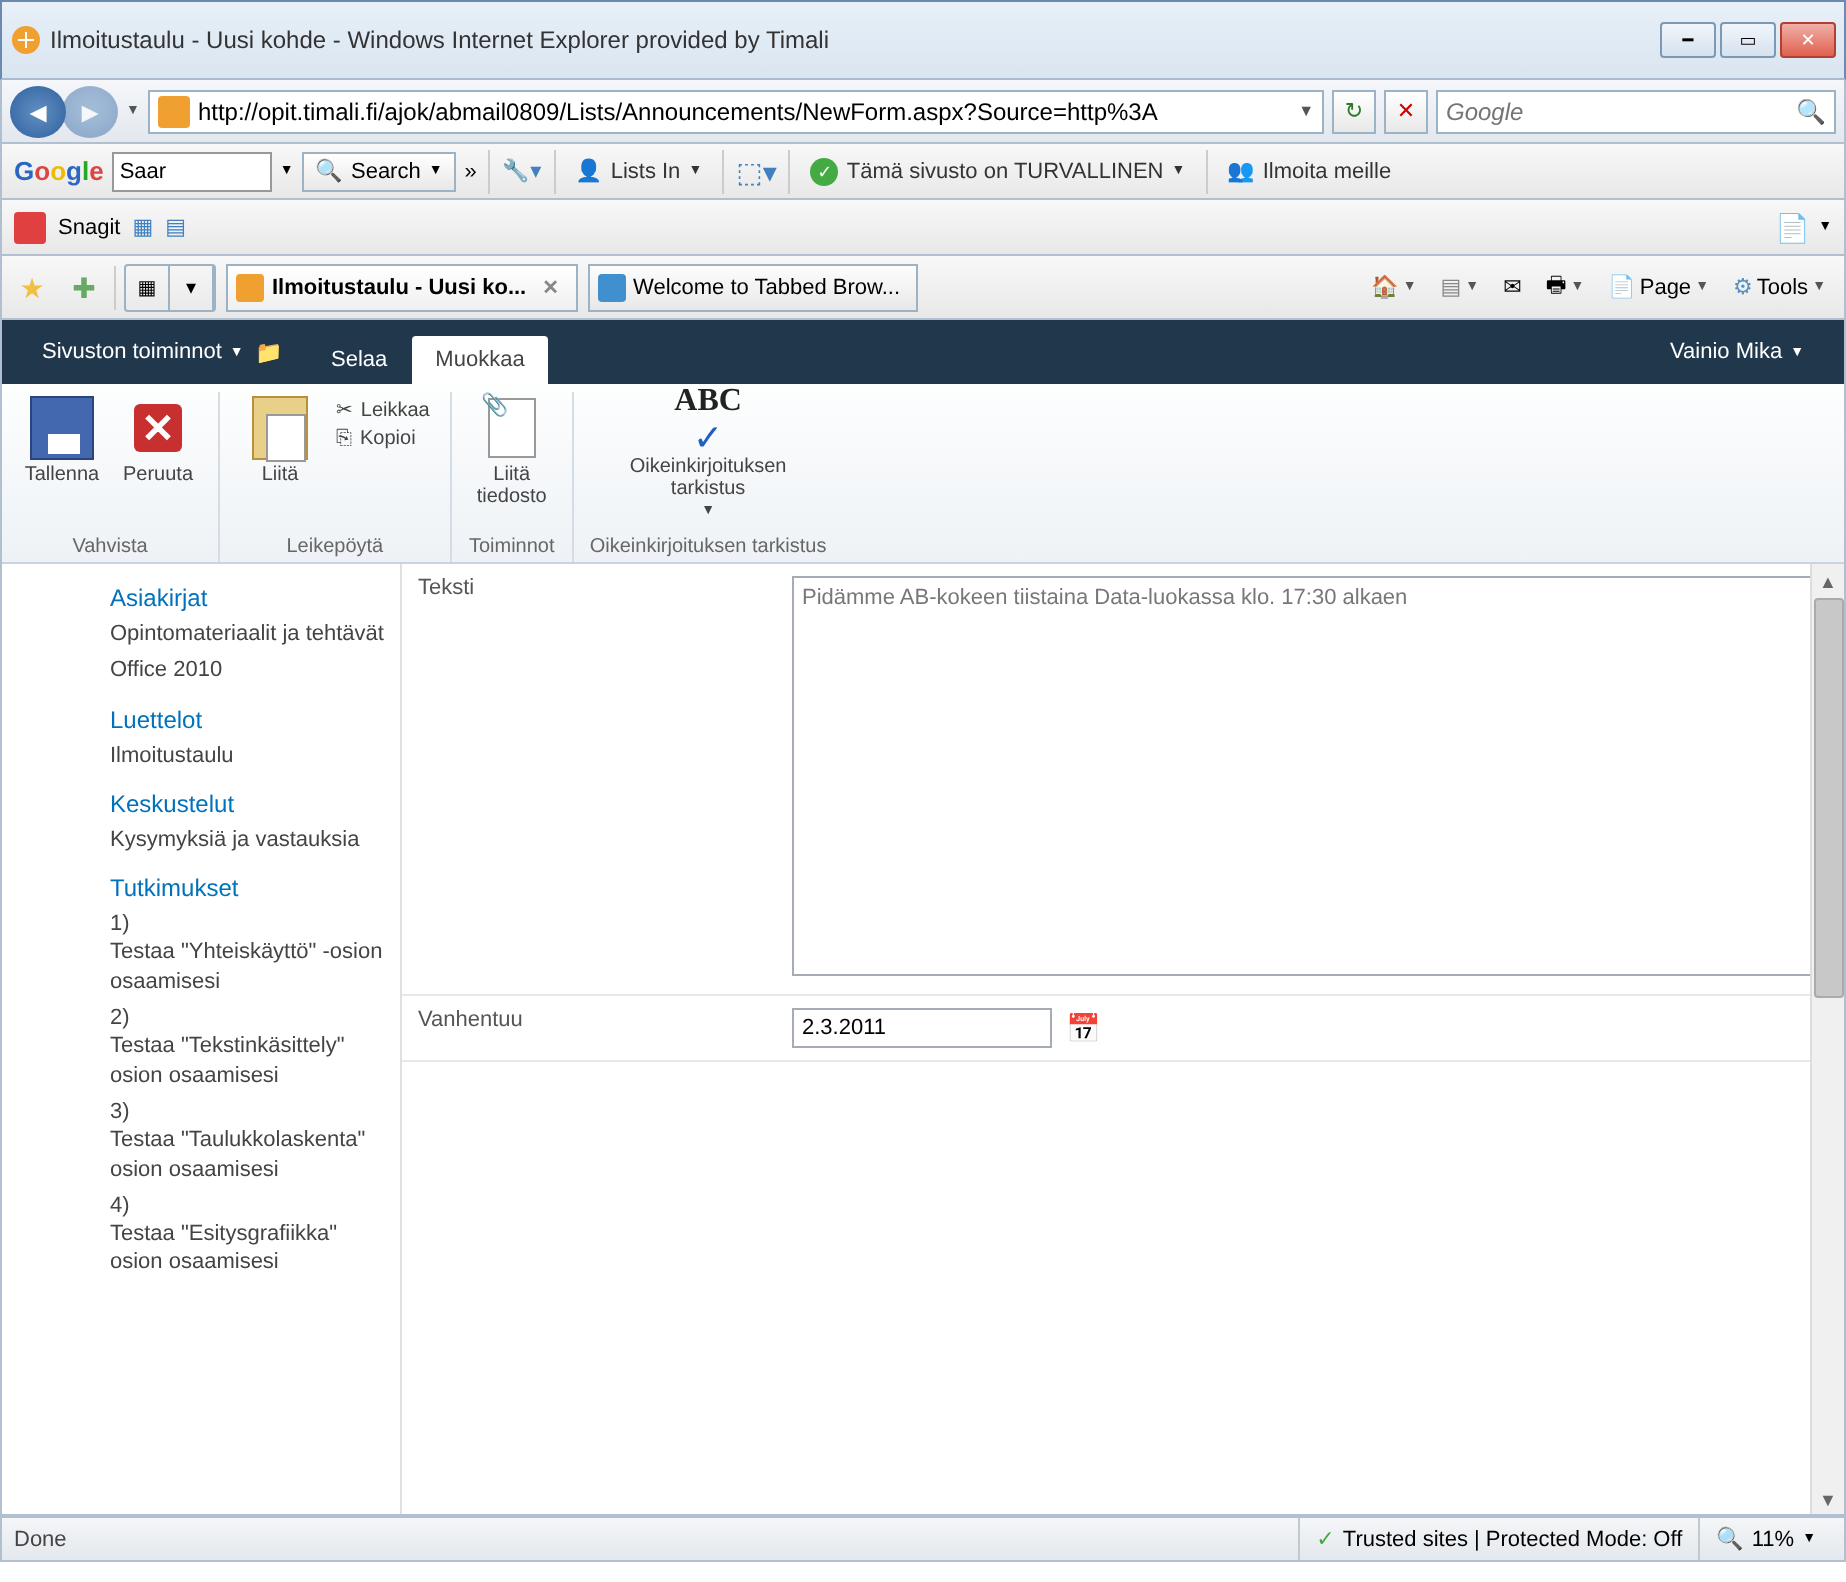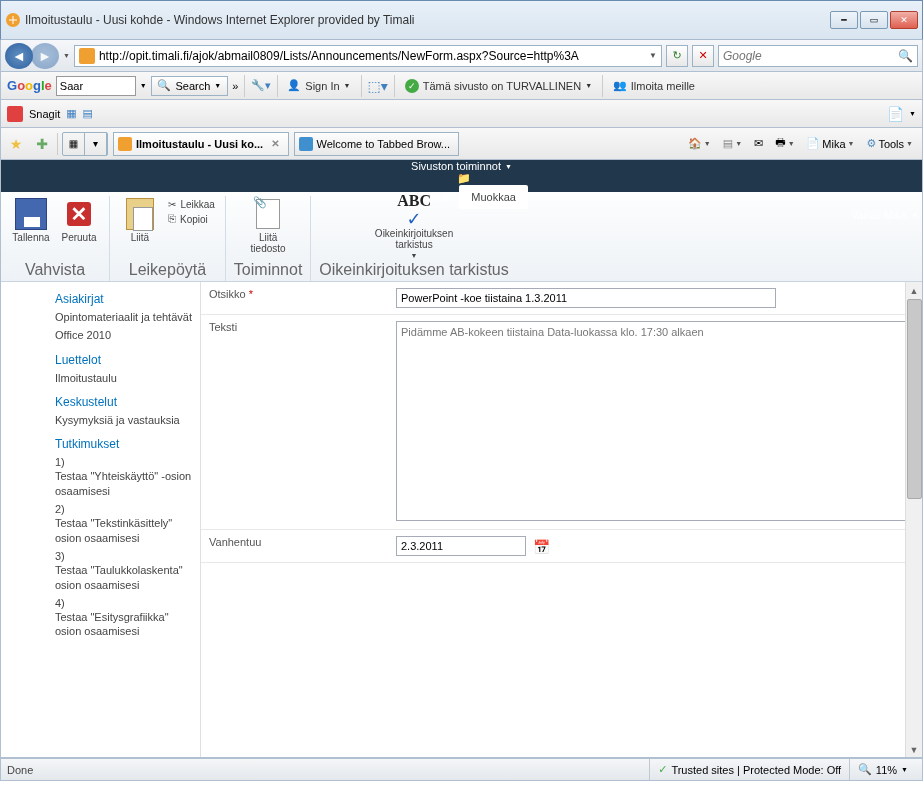--- a/index.html
+++ b/index.html
@@ -50,31 +50,31 @@
 .tab.active { background: linear-gradient(#fff,#f0f0f0); font-weight: bold; }
 .tab .tab-favicon { width: 14px; height: 14px; background: #f0a030; border-radius: 2px; }
 .tab .tab-favicon.ie { background: #4090d0; }
 .tab .close { color: #888; font-size: 10px; margin-left: 4px; }
 .cmdbar-right { margin-left: auto; display: flex; align-items: center; gap: 2px; }
 .cmd-btn { height: 22px; padding: 0 4px; display: flex; align-items: center; gap: 2px; font-size: 11px; border: 1px solid transparent; }
 .cmd-dd { font-size: 7px; color: #555; }
 
 
 .sp-container { border: 1px solid #b0c0d0; border-top: none; height: 598px; position: relative; overflow: hidden; }
-.sp-topbar { height: 32px; background: #21374c; color: #fff; display: flex; align-items: center; padding: 0 4px; font-size: 11px; flex-direction: column; }
+.sp-topbar { height: 32px; background: #21374c; color: #fff; display: flex; align-items: center; padding: 0 20px; font-size: 11px; }
 .sp-siteactions { display: flex; align-items: center; gap: 4px; }
 .sp-nav-icon { margin-left: 6px; color: #f0c060; }
 .sp-tabs-holder { display:flex; align-items:flex-end; margin-left:12px; height:100%; }
 .sp-tab { padding: 6px 12px; font-size: 11px; color: #fff; cursor: pointer; height: 24px; display:flex; align-items:center; }
 .sp-tab.active { background: #fff; color: #444; border-radius: 2px 2px 0 0; }
 .sp-user { margin-left: auto; display: flex; align-items: center; gap: 4px; }
 
 .ribbon { height: 90px; background: linear-gradient(#fdfefe,#eef2f6); border-bottom: 1px solid #c8d4e0; display: flex; padding-top: 4px; }
 .ribbon-group { border-right: 1px solid #d4dde6; display: flex; flex-direction: column; align-items: center; padding: 0 8px; }
-.ribbon-group-label { font-size: 16px; color: #666; margin-top: auto; margin-bottom: 2px; text-align: center; }
+.ribbon-group-label { font-size: 10px; color: #666; margin-top: auto; margin-bottom: 2px; text-align: center; }
 .ribbon-items { display: flex; gap: 4px; flex: 1; align-items: flex-start; padding-top: 2px; }
 .ribbon-btn-big { width: 44px; display: flex; flex-direction: column; align-items: center; gap: 2px; text-align: center; font-size: 10px; color: #444; cursor: pointer; }
 .ribbon-btn-big .ricon { width: 32px; height: 32px; display: flex; align-items: center; justify-content: center; font-size: 20px; }
 .ribbon-btn-small { display: flex; align-items: center; gap: 4px; font-size: 10px; color: #444; padding: 1px 2px; cursor: pointer; }
 .ribbon-small-stack { display: flex; flex-direction: column; gap: 1px; }
 .disk-icon { width:32px; height:32px; background: #4468b0; border:1px solid #2a4480; position:relative; }
 .disk-icon::after { content:''; position:absolute; bottom:2px; left:8px; width:16px; height:10px; background:#fff; }
 .cancel-icon { width:24px; height:24px; background:#c83030; border-radius:3px; display:flex; align-items:center; justify-content:center; color:#fff; font-weight:bold; }
 .paste-icon { width:28px; height:32px; background:#e8d088; border:1px solid #b89040; position:relative; }
 .paste-icon::after { content:''; position:absolute; top:8px; left:6px; width:18px; height:22px; background:#fff; border:1px solid #999; }
@@ -159,21 +159,21 @@
     <span>🔍</span>
     <span>Search</span>
     <span style="font-size:7px">▼</span>
   </div>
   <span>»</span>
   <div class="gbar-sep"></div>
   <span style="color:#4080c0">🔧▾</span>
   <div class="gbar-sep"></div>
   <div class="gbar-link">
     <span style="color:#e0a020">👤</span>
-    <span>Sign In</span>
+    <span>Lists In</span>
     <span style="font-size:7px">▼</span>
   </div>
   <div class="gbar-sep"></div>
   <span style="color:#4080c0;font-size:14px">⬚▾</span>
   <div class="gbar-sep"></div>
   <div class="gbar-link">
     <span class="green-check">✓</span>
     <span>Tämä sivusto on TURVALLINEN</span>
     <span style="font-size:7px">▼</span>
   </div>
@@ -225,21 +225,21 @@
       </div>
     <div class="cmd-btn">
         <span>✉</span>
       </div>
     <div class="cmd-btn">
         <span>🖶</span>
         <span class="cmd-dd">▼</span>
       </div>
     <div class="cmd-btn">
         <span>📄</span>
-        <span>Mika</span>
+        <span>Page</span>
         <span class="cmd-dd">▼</span>
       </div>
     <div class="cmd-btn">
         <span style="color:#5890c0">⚙</span>
         <span>Tools</span>
         <span class="cmd-dd">▼</span>
       </div>
   </div>
 </div>
 
@@ -341,24 +341,20 @@
 Testaa "Tekstinkäsittely" osion osaamisesi</a>
       <a style="white-space:pre-line">3)
 Testaa "Taulukkolaskenta" osion osaamisesi</a>
       <a style="white-space:pre-line">4)
 Testaa "Esitysgrafiikka" osion osaamisesi</a>
     </div>
 
     <div class="sp-main">
       <table class="form-table">
         <tbody>
-            <tr>
-          <td class="label"><span>Otsikko</span> <span class="req">*</span></td>
-          <td><input class="form-input" value="PowerPoint -koe tiistaina 1.3.2011" style=""></td>
-        </tr>
         <tr>
           <td class="label">Teksti</td>
           <td><textarea class="form-textarea" style="">Pidämme AB-kokeen tiistaina Data-luokassa klo. 17:30 alkaen</textarea></td>
         </tr>
         <tr>
           <td class="label">Vanhentuu</td>
           <td>
             <input class="date-input" value="2.3.2011" style="">
             <span class="cal-icon">📅</span>
           </td>

